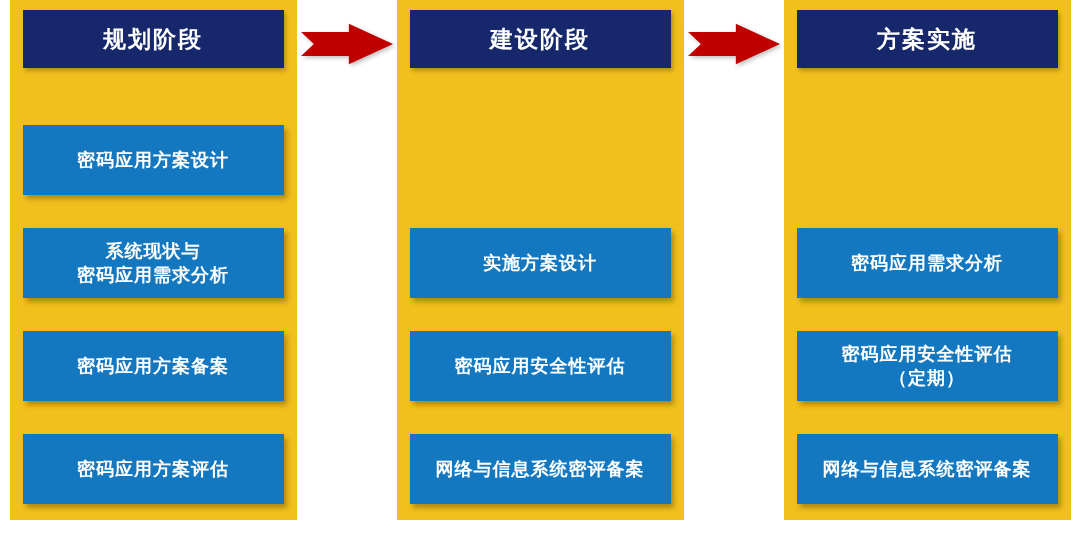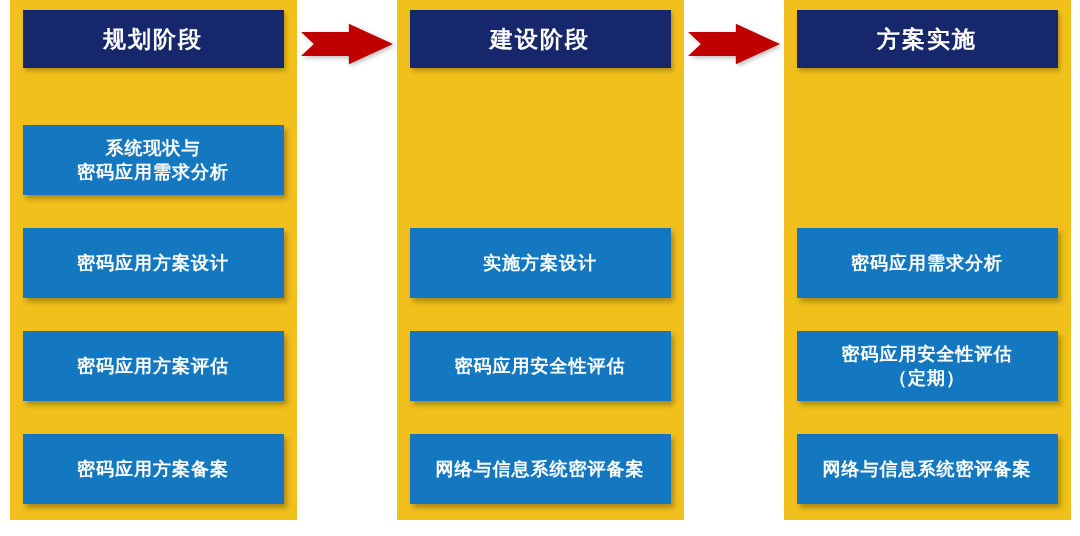--- a/index.html
+++ b/index.html
@@ -79,25 +79,25 @@
 </head>
 <body>
 
 <div class="canvas">
 
   <div class="panel">
     <div class="phase-header">
       <span>规划阶段</span>
     </div>
     <div class="items">
+      <div class="item">密码应用方案设计</div>
       <div class="item">系统现状与
 密码应用需求分析</div>
-      <div class="item">密码应用方案设计</div>
+      <div class="item">密码应用方案备案</div>
       <div class="item">密码应用方案评估</div>
-      <div class="item">密码应用方案备案</div>
     </div>
   </div>
 
   <div class="arrow-wrap">
     <svg class="arrow-svg" viewBox="0 0 100 44">
       <polygon points="0,9 52,9 52,0 100,22 52,44 52,35 0,35 14,22" fill="#C00000"></polygon>
     </svg>
   </div>
 
   <div class="panel">

